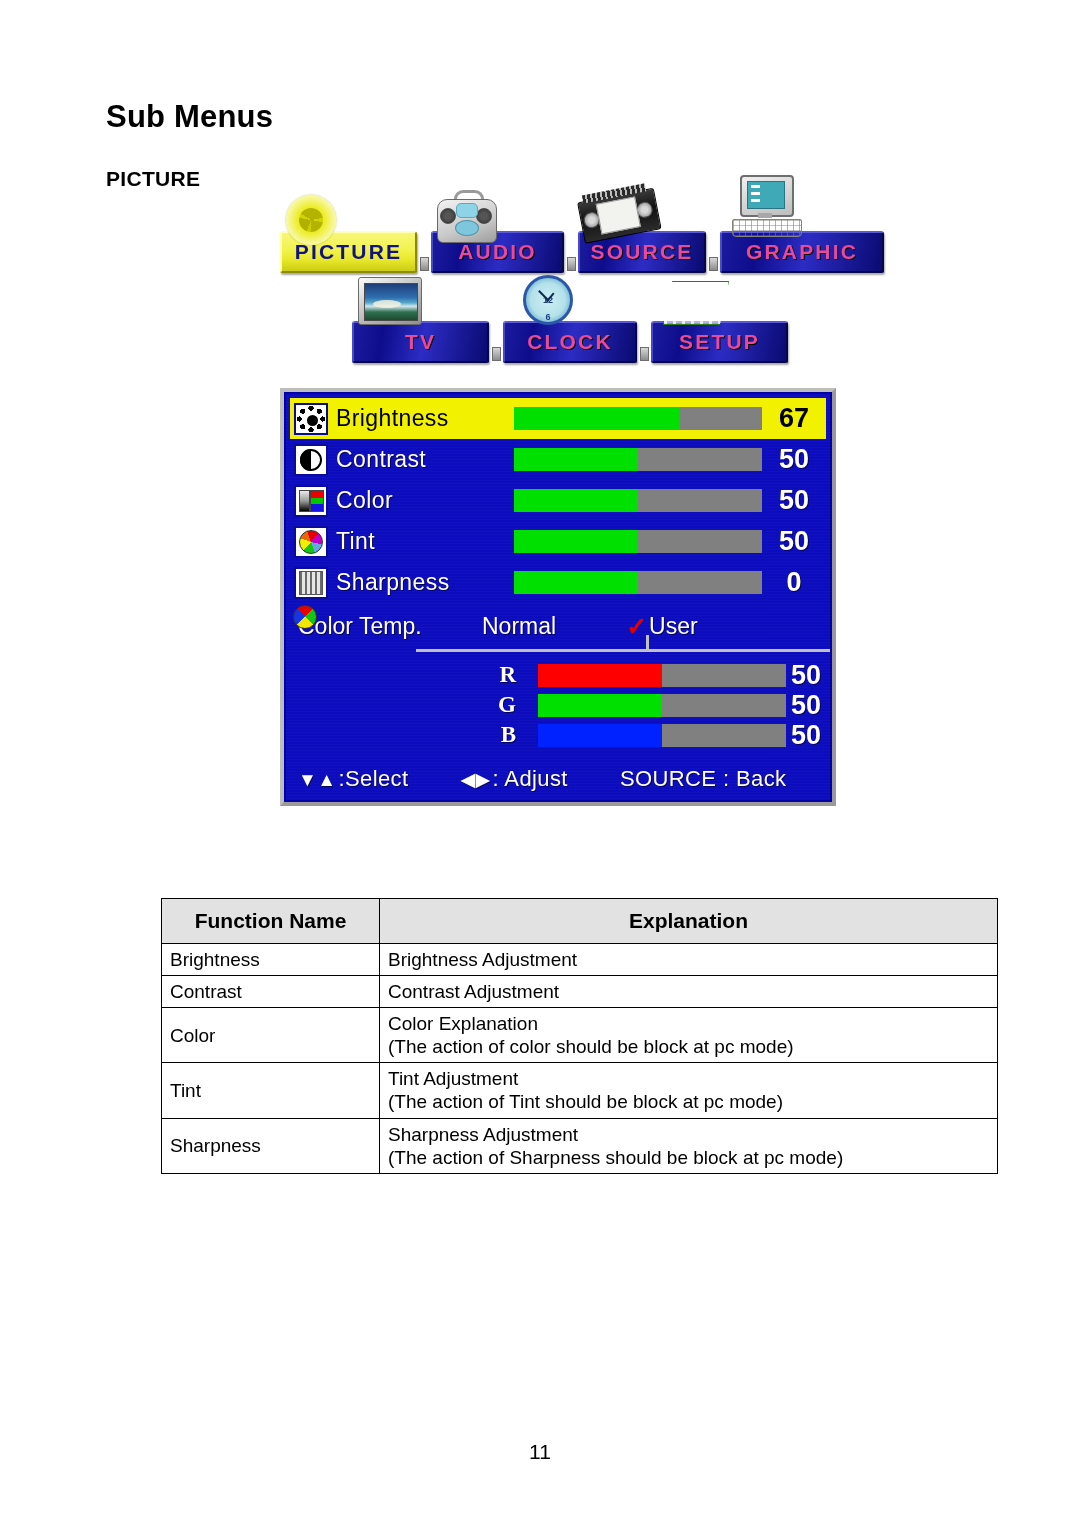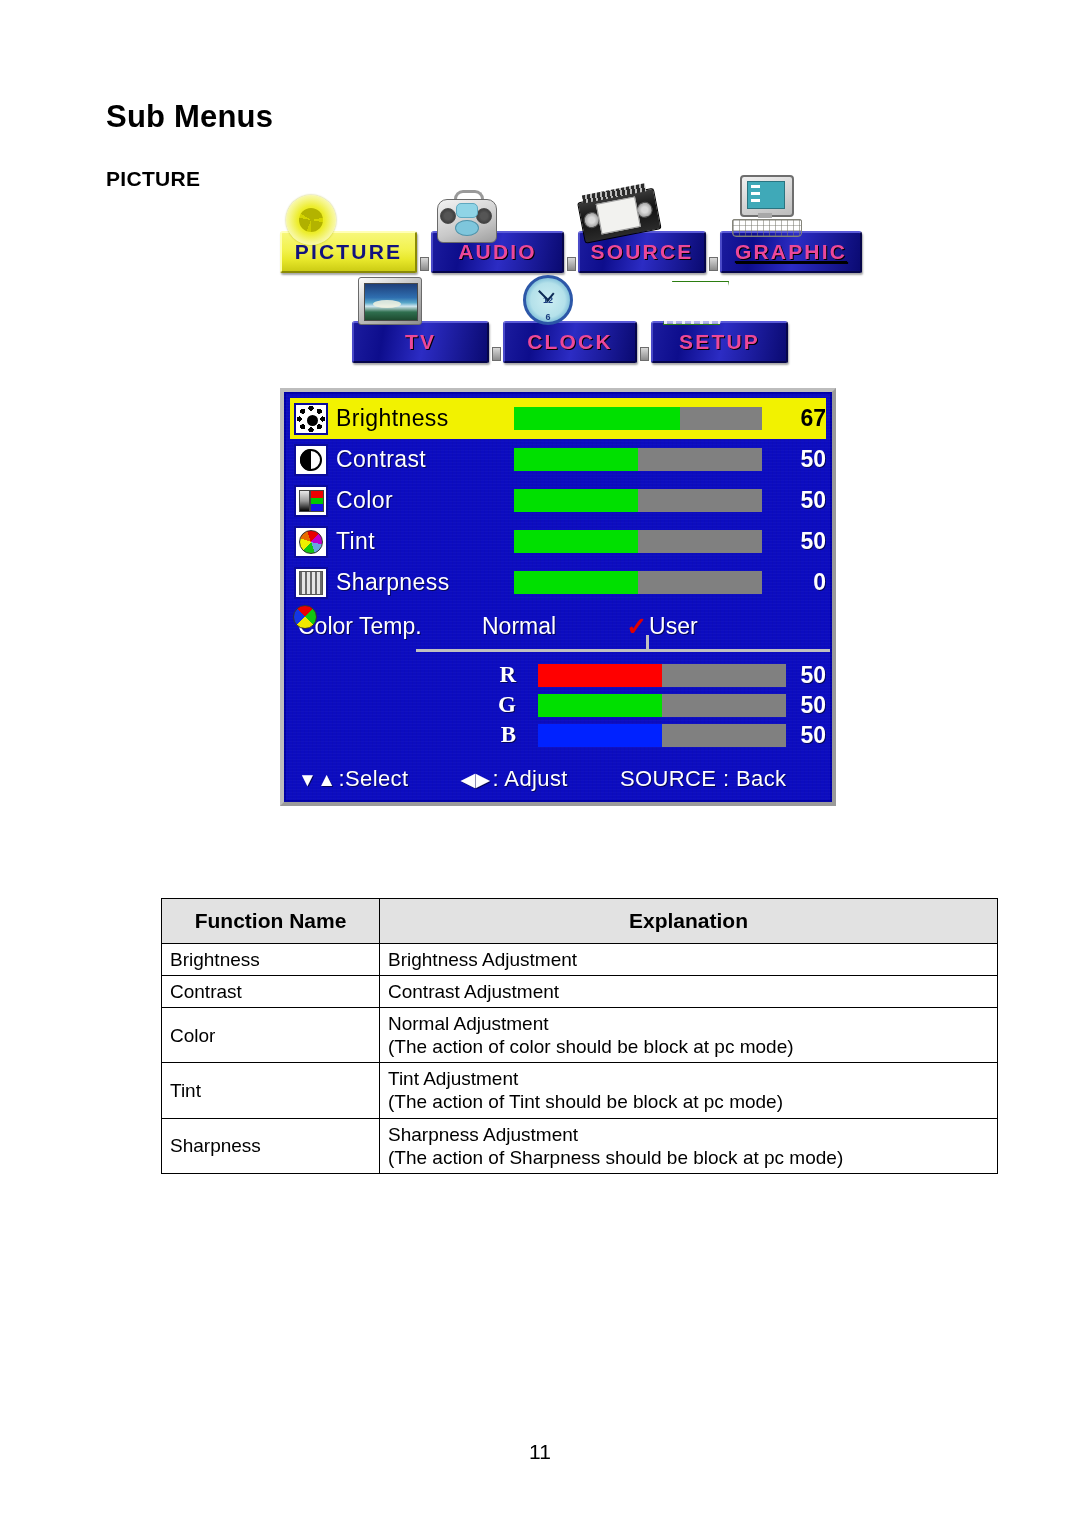--- a/index.html
+++ b/index.html
@@ -325,22 +325,22 @@
     background: #808080;
     position: relative;
     flex: 0 0 auto;
   }
   .bar .fill {
     position: absolute; left: 0; top: 0; bottom: 0;
     background: #00e000;
   }
   .val {
     flex: 1 1 auto;
-    text-align: right;
-    font-size: 23px;
+    text-align: center;
+    font-size: 27px;
     font-weight: bold;
     color: #ffffff;
     text-shadow: 1px 1px 0 rgba(0,0,0,.55);
     font-family: "Liberation Sans", sans-serif;
   }
   .osd-row.selected .val { color: #000000; text-shadow: none; }
 
   
   .ic-brightness::before {
     content:""; position:absolute; left:11px; top:10px; width:11px; height:11px;
@@ -562,21 +562,21 @@
         <span class="shell"></span>
           <span class="ribs"></span>
         <span class="reel a"></span>
           <span class="reel b"></span>
           <span class="lbl"></span>
       </span>
       <span class="tab-label">SOURCE</span>
     </div>
     <span class="tab-sep"></span>
 
-    <div class="tab" style="width:142px;text-decoration:underline;">
+    <div class="tab" style="width:164px;">
       <span class="tab-face"></span>
       <span class="tab-icon icon-graphic">
         <span class="mon">
             <span class="scr"></span>
           </span>
         <span class="stand"></span>
           <span class="kbd"></span>
       </span>
       <span class="tab-label">GRAPHIC</span>
     </div>
@@ -746,21 +746,21 @@
     </tr>
     <tr>
       <td>Contrast</td>
       <td>
         <div>Contrast Adjustment</div>
       </td>
     </tr>
     <tr>
       <td>Color</td>
       <td>
-        <div>Normal Adjustment</div>
+        <div>Color Explanation</div>
         <div>(The action of color should be block at pc mode)</div>
       </td>
     </tr>
     <tr>
       <td>Tint</td>
       <td>
         <div>Tint Adjustment</div>
         <div>(The action of Tint should be block at pc mode)</div>
       </td>
     </tr>

